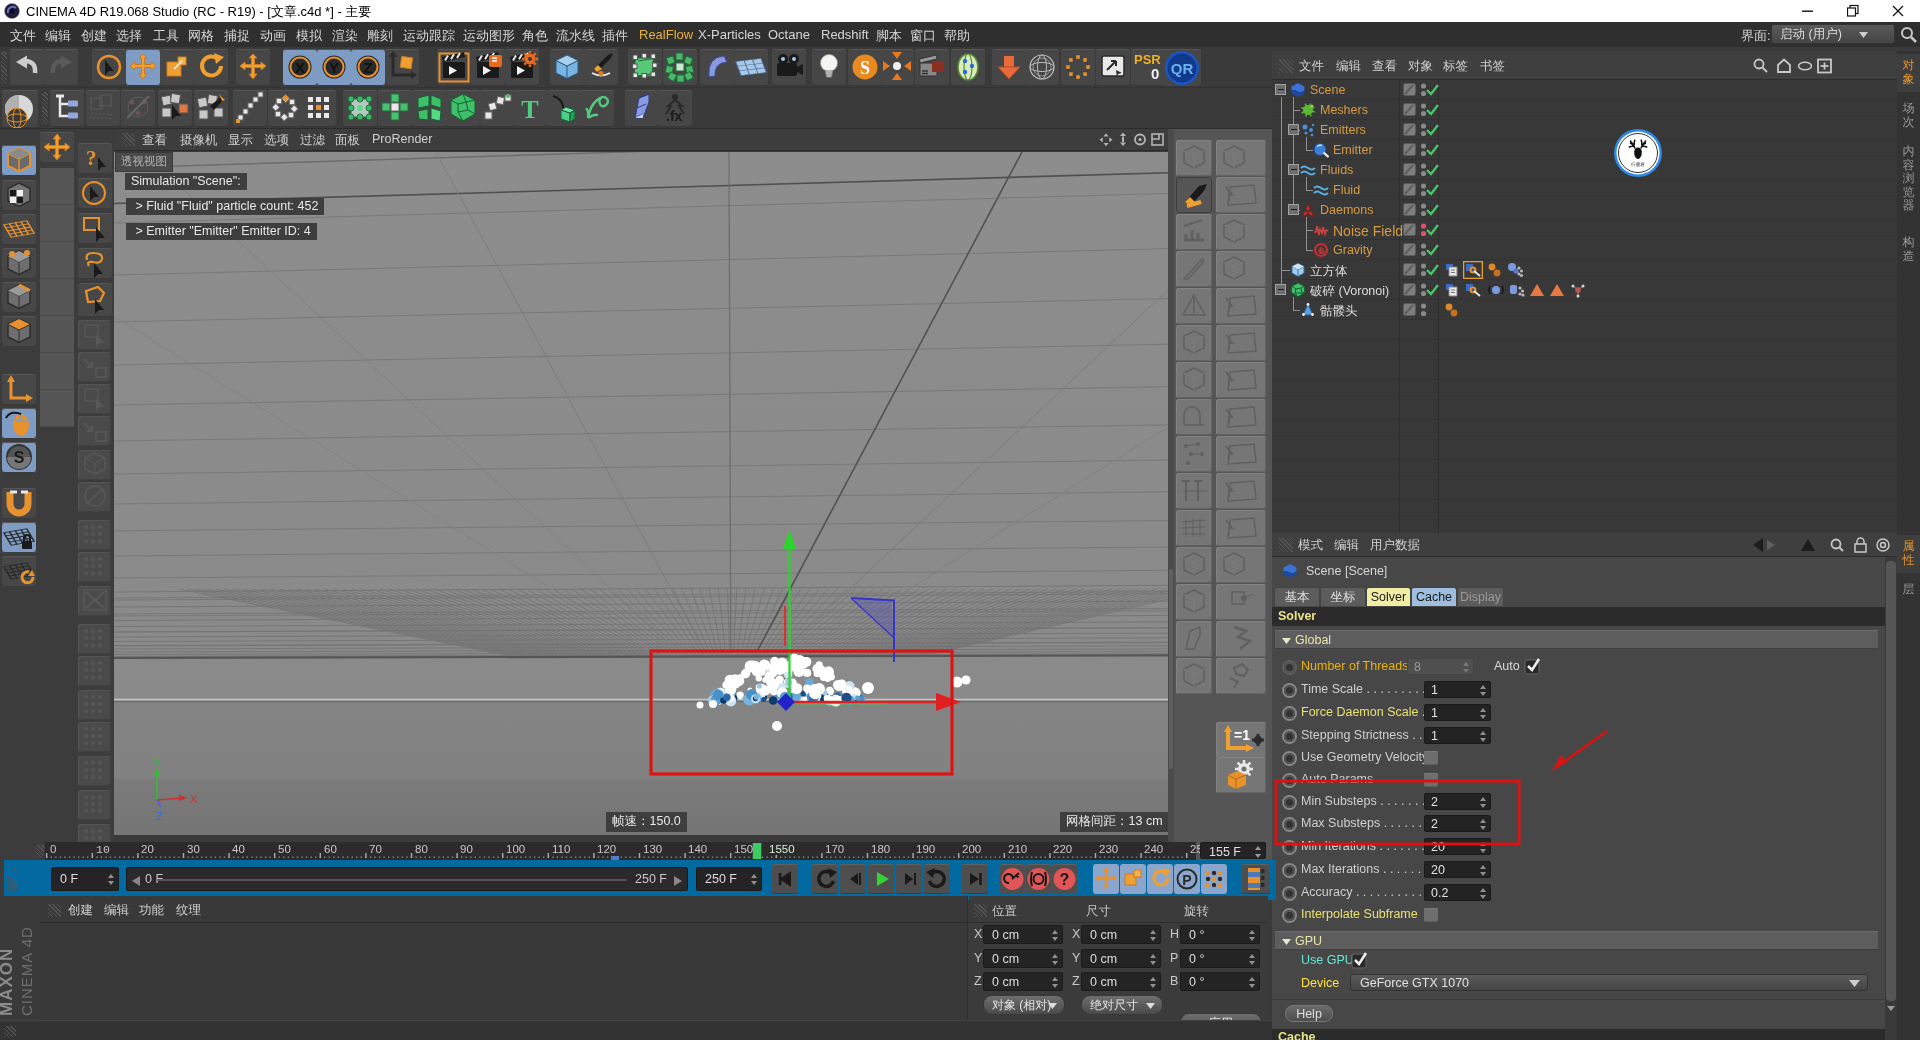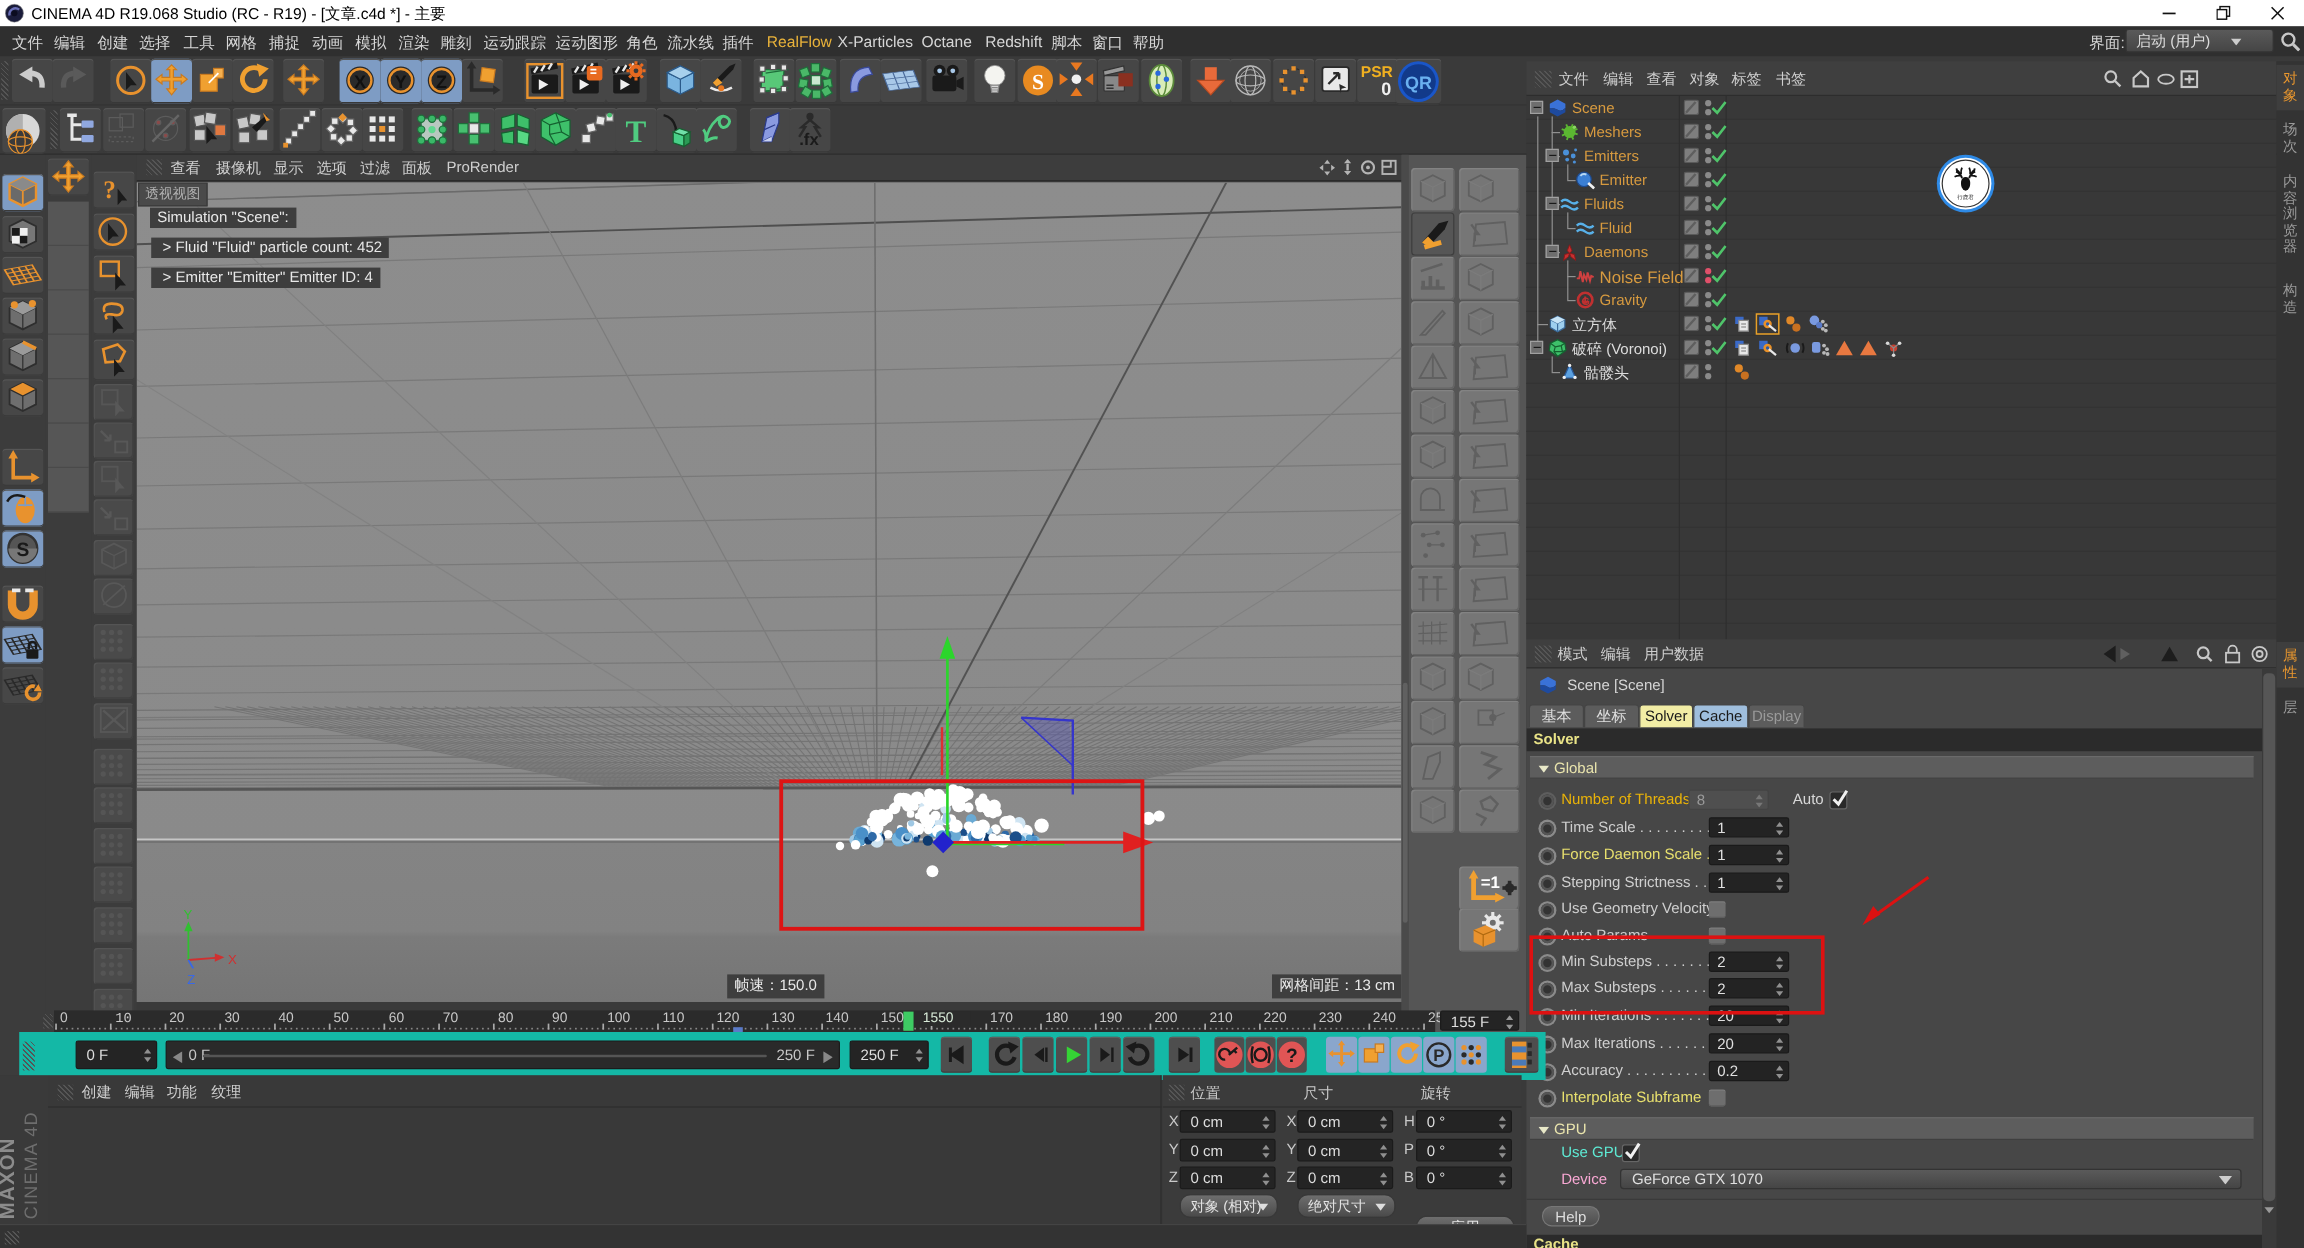--- a/index.html
+++ b/index.html
@@ -47,21 +47,21 @@
 
 .arow{position:absolute;left:0;width:625px;height:23px;color:#cfcfcf;font-size:12.5px;}
 .arow .lbl{position:absolute;left:29px;top:3px;white-space:nowrap;}
 .radio{position:absolute;left:12px;top:6px;width:11px;height:11px;border-radius:50%;background:#333;box-shadow:0 0 0 1.5px #9a9a9a, inset 0 0 0 2px #555;}
 .numbox{position:absolute;left:152px;top:2px;width:67px;height:17px;background:#232323;border:1px solid #1a1a1a;border-radius:2px;color:#e0e0e0;font-size:12.5px;padding:0px 4px 0 6px;line-height:16px;}
 .spin{position:absolute;right:3px;top:2px;width:8px;height:12px;}
 .chk{position:absolute;left:152px;top:4px;width:14px;height:14px;background:#6e6e6e;border-radius:2px;box-shadow:inset 0 1px 0 #7c7c7c, inset 0 -1px 0 #5e5e5e;}
 .secbar{position:absolute;left:3px;width:603px;height:19px;background:#5d5d5d;color:#e9e4ad;font-size:12.5px;border-top:1px solid #6a6a6a;border-bottom:1px solid #3f3f3f;}
 
 #ruler{left:45px;top:842px;width:1151px;height:18px;background:#2b2b2b;color:#c8c8c8;font-size:11.5px;}
-#pbrow{left:16px;top:860px;width:1272px;height:40px;background:#14b8a6;}
+#pbrow{left:4px;top:860px;width:1272px;height:40px;background:#0369a1;}
 
 #matpanel{left:40px;top:896px;width:928px;height:124px;background:#393939;border-right:1px solid #2e2e2e;}
 #coordpanel{left:969px;top:896px;width:299px;height:124px;background:#3b3b3b;}
 #statusbar{left:0;top:1020px;width:1272px;height:20px;background:#333333;border-top:1px solid #444;}
 .cbox{position:absolute;height:19px;background:#242424;border:1px solid #1b1b1b;border-radius:2px;color:#dedede;font-size:12.5px;line-height:18px;padding-left:8px;}
 .cddl{position:absolute;height:20px;background:linear-gradient(#6e6e6e,#4a4a4a);border:1px solid #383838;border-radius:9px;color:#e4e4e4;font-size:12px;line-height:19px;text-align:left;}
 .clabel{position:absolute;color:#c9c9c9;font-size:12.5px;}
 
 .txt{position:absolute;white-space:nowrap;}
 </style></head>
@@ -2020,21 +2020,21 @@
           <svg width="9" height="6" style="position:absolute;left:7px;top:7px">
             <path d="M0 0 L9 0 L4.5 6 Z" fill="#e8e8c8"></path>
           </svg>
           <span style="position:absolute;left:20px;top:2px;">GPU</span>
         </div>
         <div class="txt" style="left:29px;top:420px;color:#5eead4;font-size:12.5px;">Use GPU</div>
         <svg style="position:absolute;left:79px;top:418px" width="18" height="18">
           <rect x="1" y="3" width="14" height="14" rx="2" fill="#2a2a2a" stroke="#666"></rect>
           <path d="M4 9 L8 13 L15 2" stroke="#f0f0f0" stroke-width="2.5" fill="none"></path>
         </svg>
-        <div class="txt" style="left:29px;top:443px;color:#f9a8d4;font-size:12.5px;">Device</div>
+        <div class="txt" style="left:29px;top:443px;color:#fde047;font-size:12.5px;">Device</div>
         <div style="position:absolute;left:78px;top:441px;width:518px;height:17px;background:linear-gradient(#5a5a5a,#454545);border:1px solid #333;border-radius:3px;color:#e0e0e0;font-size:12.5px;line-height:16px;padding-left:9px;">GeForce GTX 1070<svg width="11" height="7" style="position:absolute;right:7px;top:5px">
             <path d="M0 0 L11 0 L5.5 7 Z" fill="#ccc"></path>
           </svg></div>
         <div style="position:absolute;left:0px;top:466px;width:613px;height:1px;background:#3a3a3a;"></div>
         <div style="position:absolute;left:13px;top:472px;width:48px;height:17px;background:linear-gradient(#6a6a6a,#4e4e4e);border:1px solid #777;border-radius:8px;color:#dedede;font-size:12.5px;text-align:center;line-height:16px;">Help</div>
         <div style="position:absolute;left:0;top:496px;width:613px;height:11px;background:#2b2b2b;color:#e9e387;font-weight:bold;font-size:12.5px;padding:1px 0 0 6px;">Cache</div>
         <div style="position:absolute;left:613px;top:24px;width:12px;height:483px;background:#3a3a3a;"></div>
         <div style="position:absolute;left:614px;top:28px;width:10px;height:440px;background:#565656;border-radius:4px;"></div>
         <svg style="position:absolute;left:614px;top:470px" width="10" height="10">
           <path d="M1 3 L9 3 L5 8 Z" fill="#999"></path>

